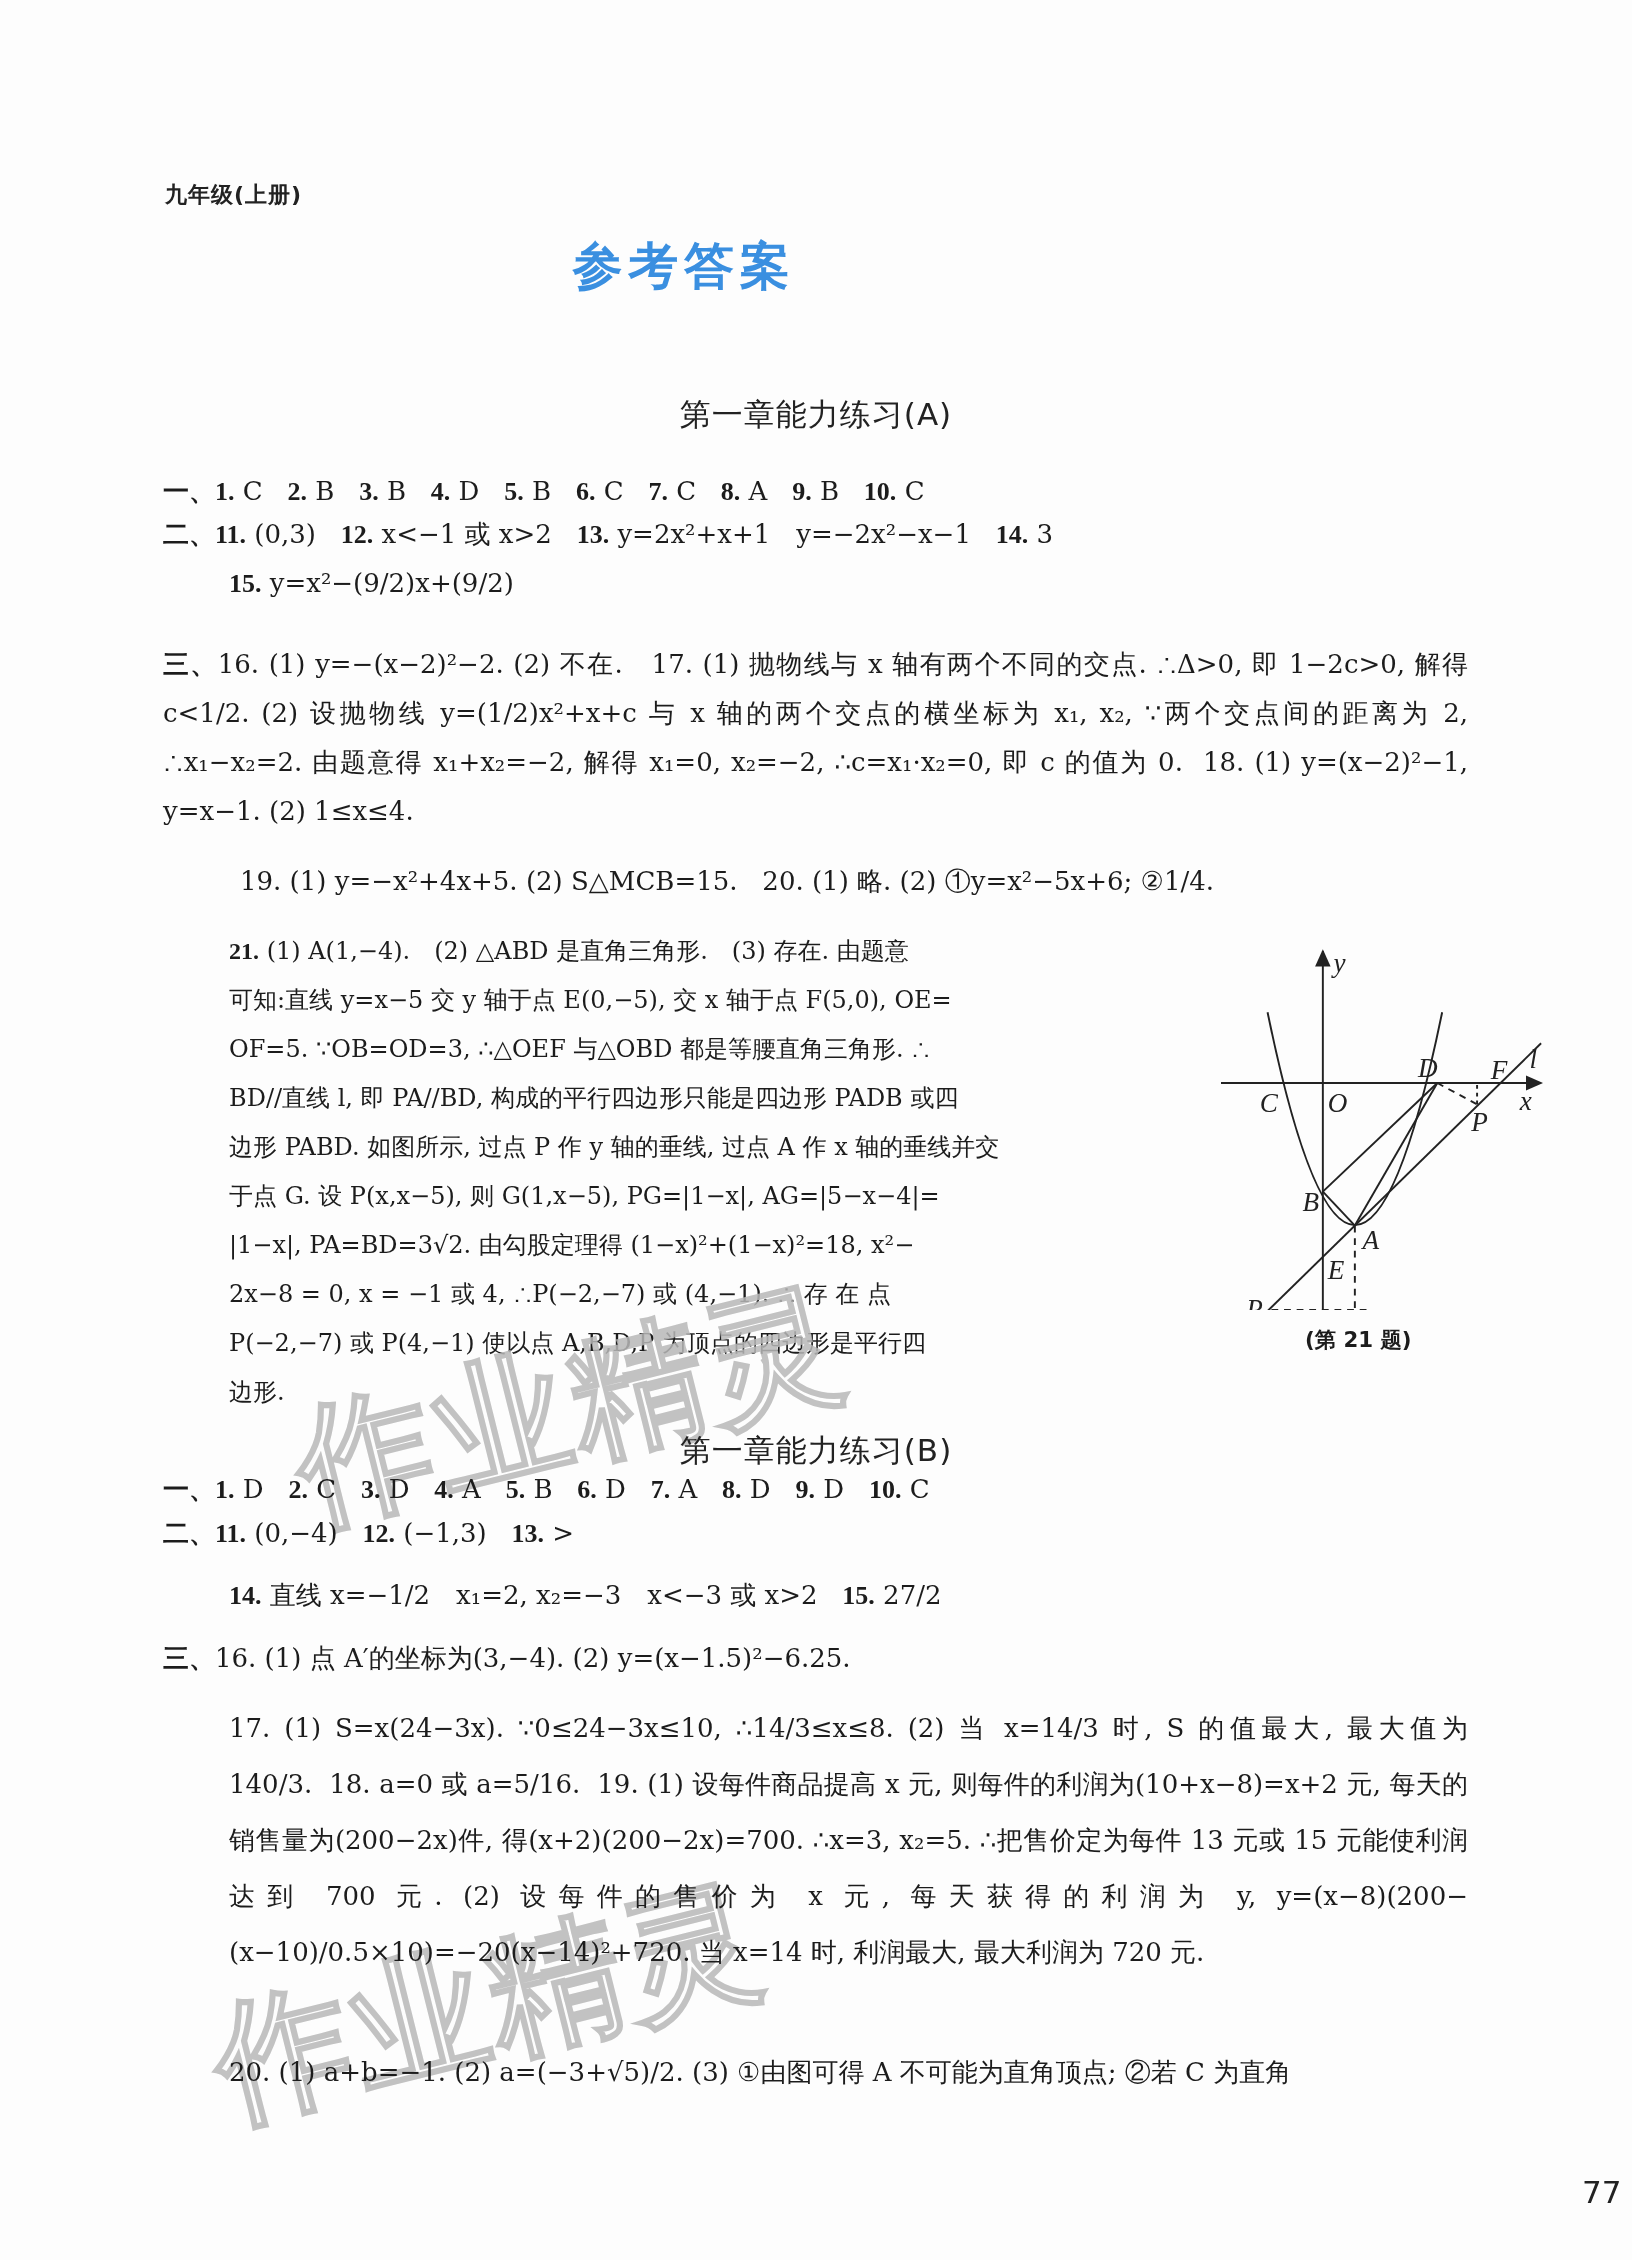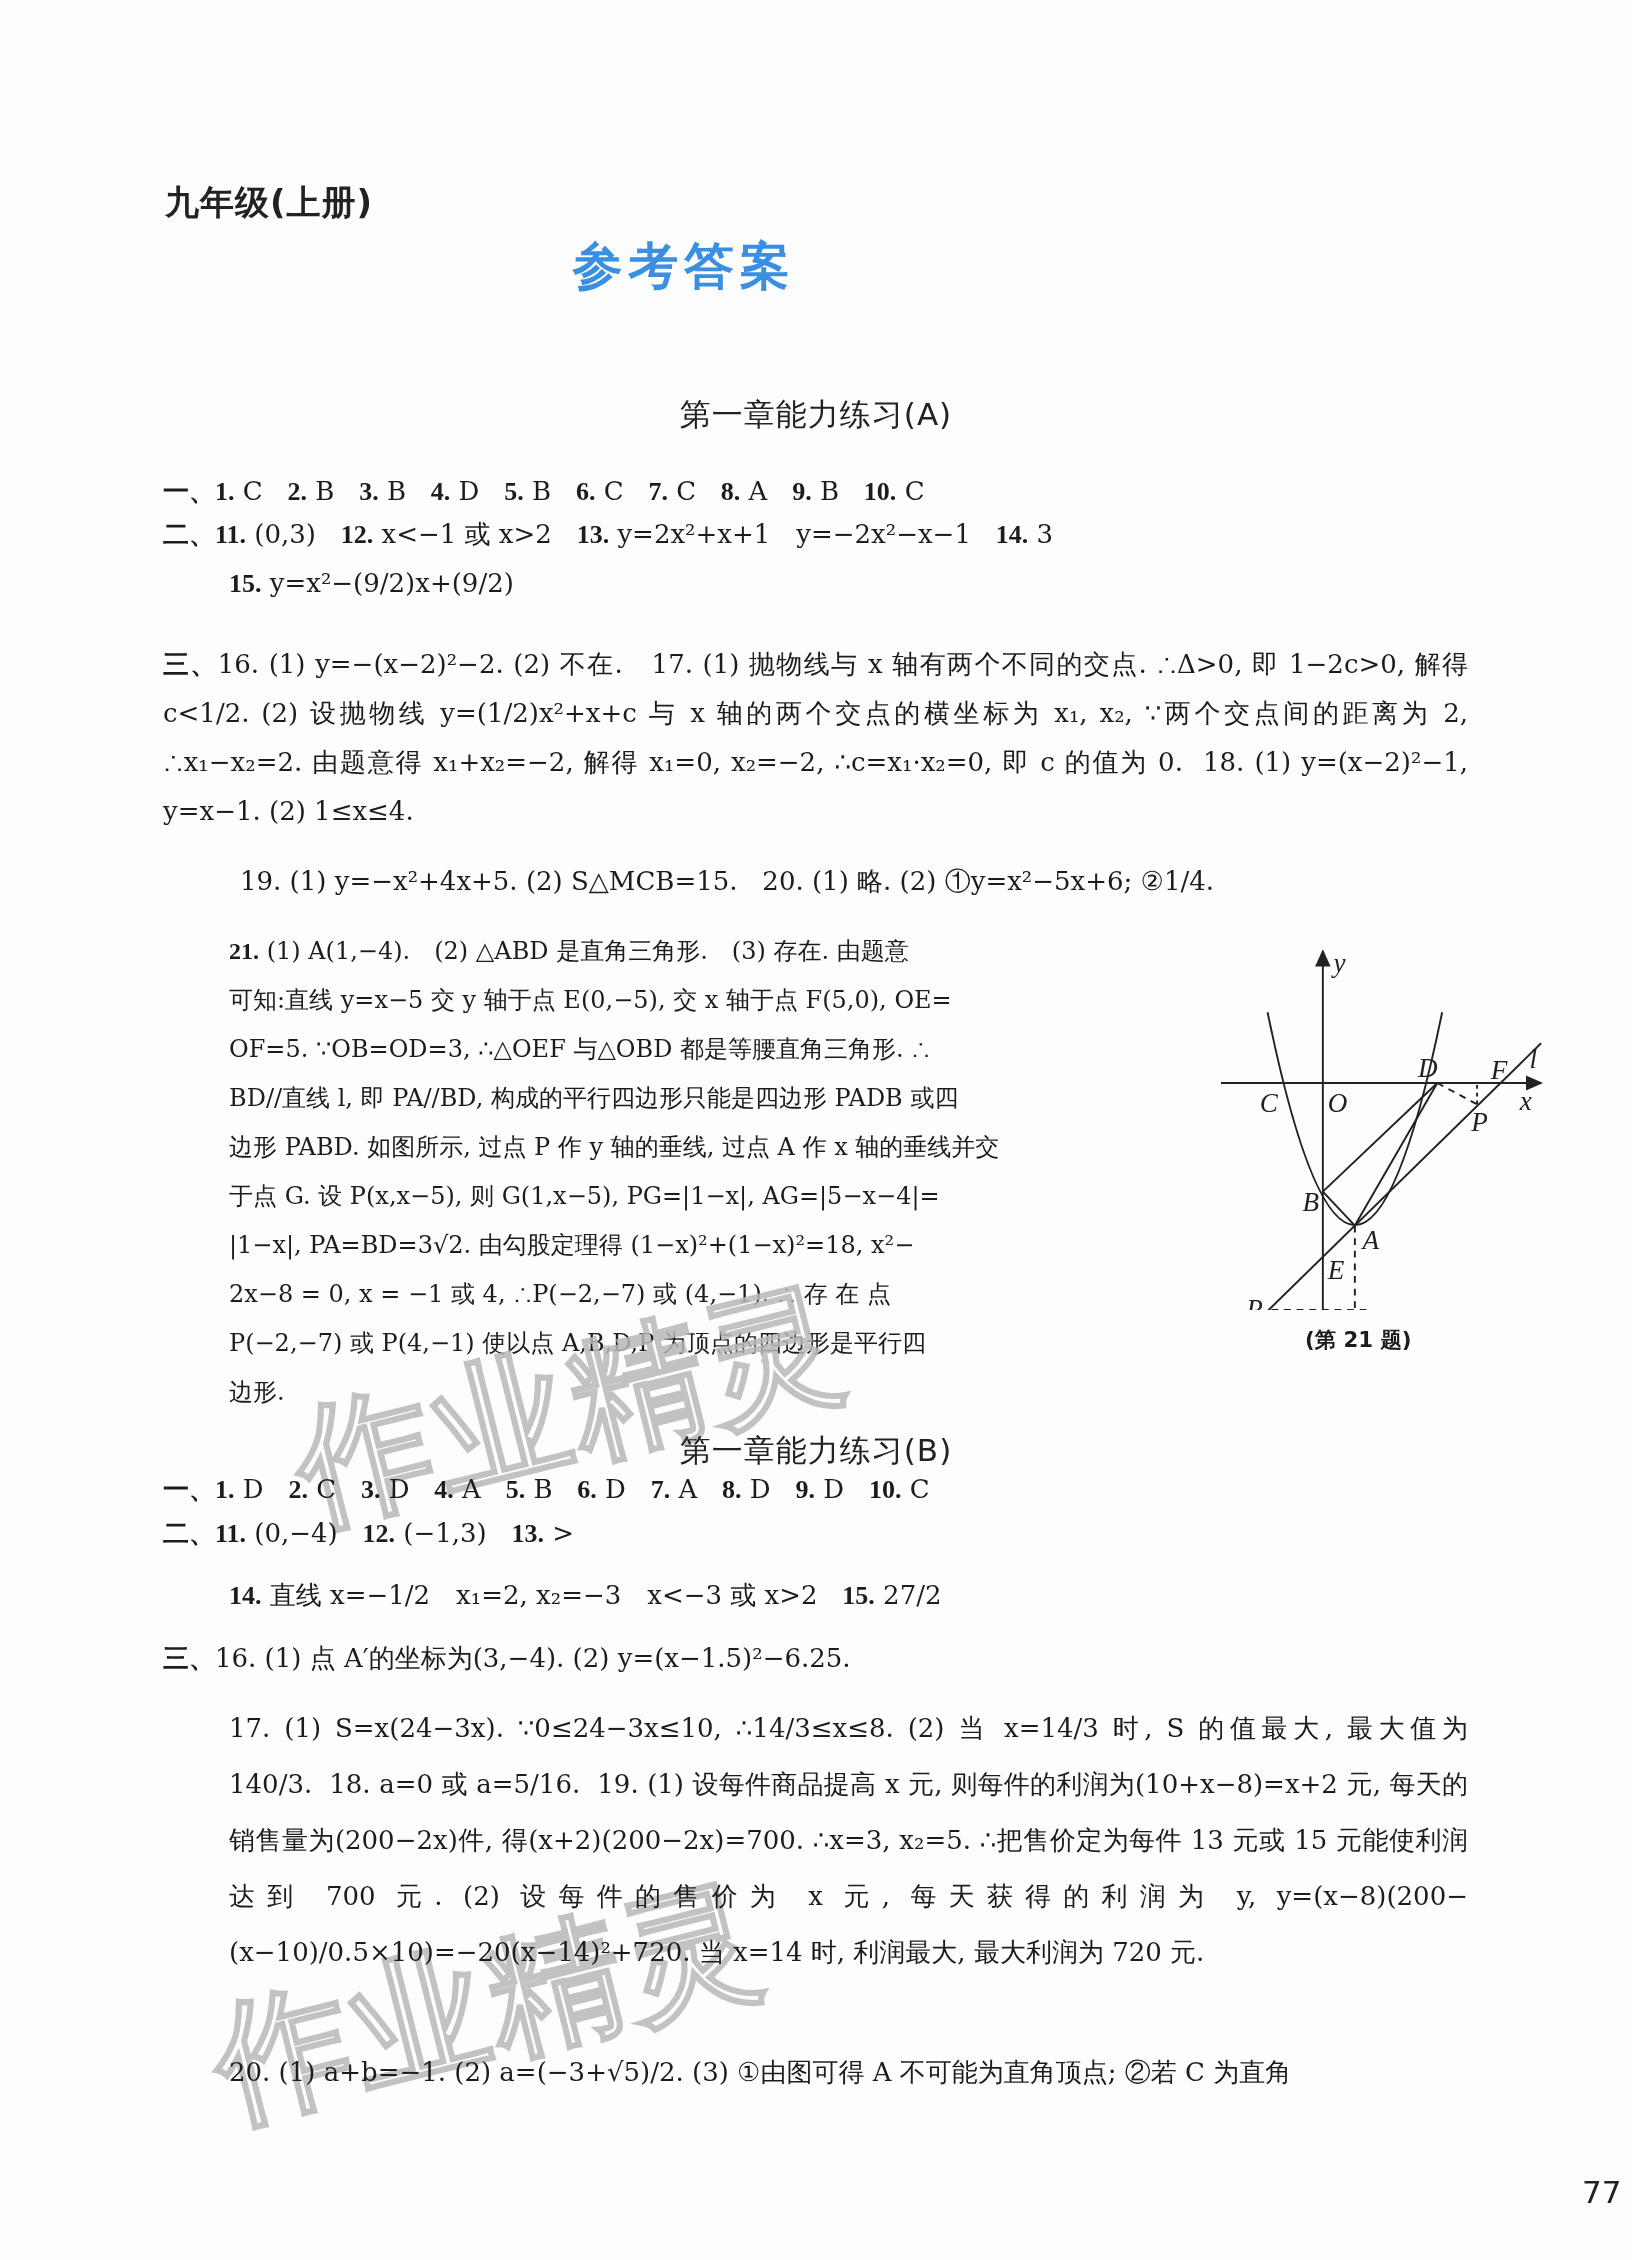--- a/index.html
+++ b/index.html
@@ -1,20 +1,20 @@
 <!DOCTYPE html>
 <html><head>
 <meta charset="utf-8">
 <style>
   html,body{margin:0;padding:0;background:#fdfdfd;}
   body{width:1632px;height:2261px;position:relative;overflow:hidden;
        font-family:"DejaVu Serif","Liberation Serif",serif;color:#1c1c1c;}
   .abs{position:absolute;}
   .grade{left:165px;top:180px;font-family:"DejaVu Sans","Liberation Sans",sans-serif;
-         font-size:34px;font-weight:bold;letter-spacing:1px;color:#222;}
+         font-size:22px;font-weight:bold;letter-spacing:1px;color:#222;}
   .main-title{left:0;width:1368px;top:233px;text-align:center;font-size:50px;
          font-weight:bold;color:#3a8fe0;letter-spacing:5.8px;font-family:"DejaVu Serif","Liberation Serif",serif;}
   .sec-title{left:0;width:1632px;text-align:center;font-size:31px;font-weight:normal;
          font-family:"DejaVu Sans","Liberation Sans",sans-serif;color:#222;letter-spacing:1px;}
   .line{font-size:26px;white-space:nowrap;line-height:1.2;text-align:right;}
   .b{font-weight:bold;font-family:"Liberation Serif","DejaVu Serif",serif;}
   .fig{left:1182px;top:922px;width:369px;height:388px;}
   .caption{left:1305px;top:1325px;font-size:21.3px;font-weight:bold;font-family:"DejaVu Sans","Liberation Sans",sans-serif;}
   .watermark{font-family:"DejaVu Sans","Liberation Sans",sans-serif;font-size:136px;font-weight:bold;
        color:transparent;-webkit-text-stroke:1.9px #b8b8b8;transform:rotate(-14deg);letter-spacing:3.9px;opacity:.85;}

